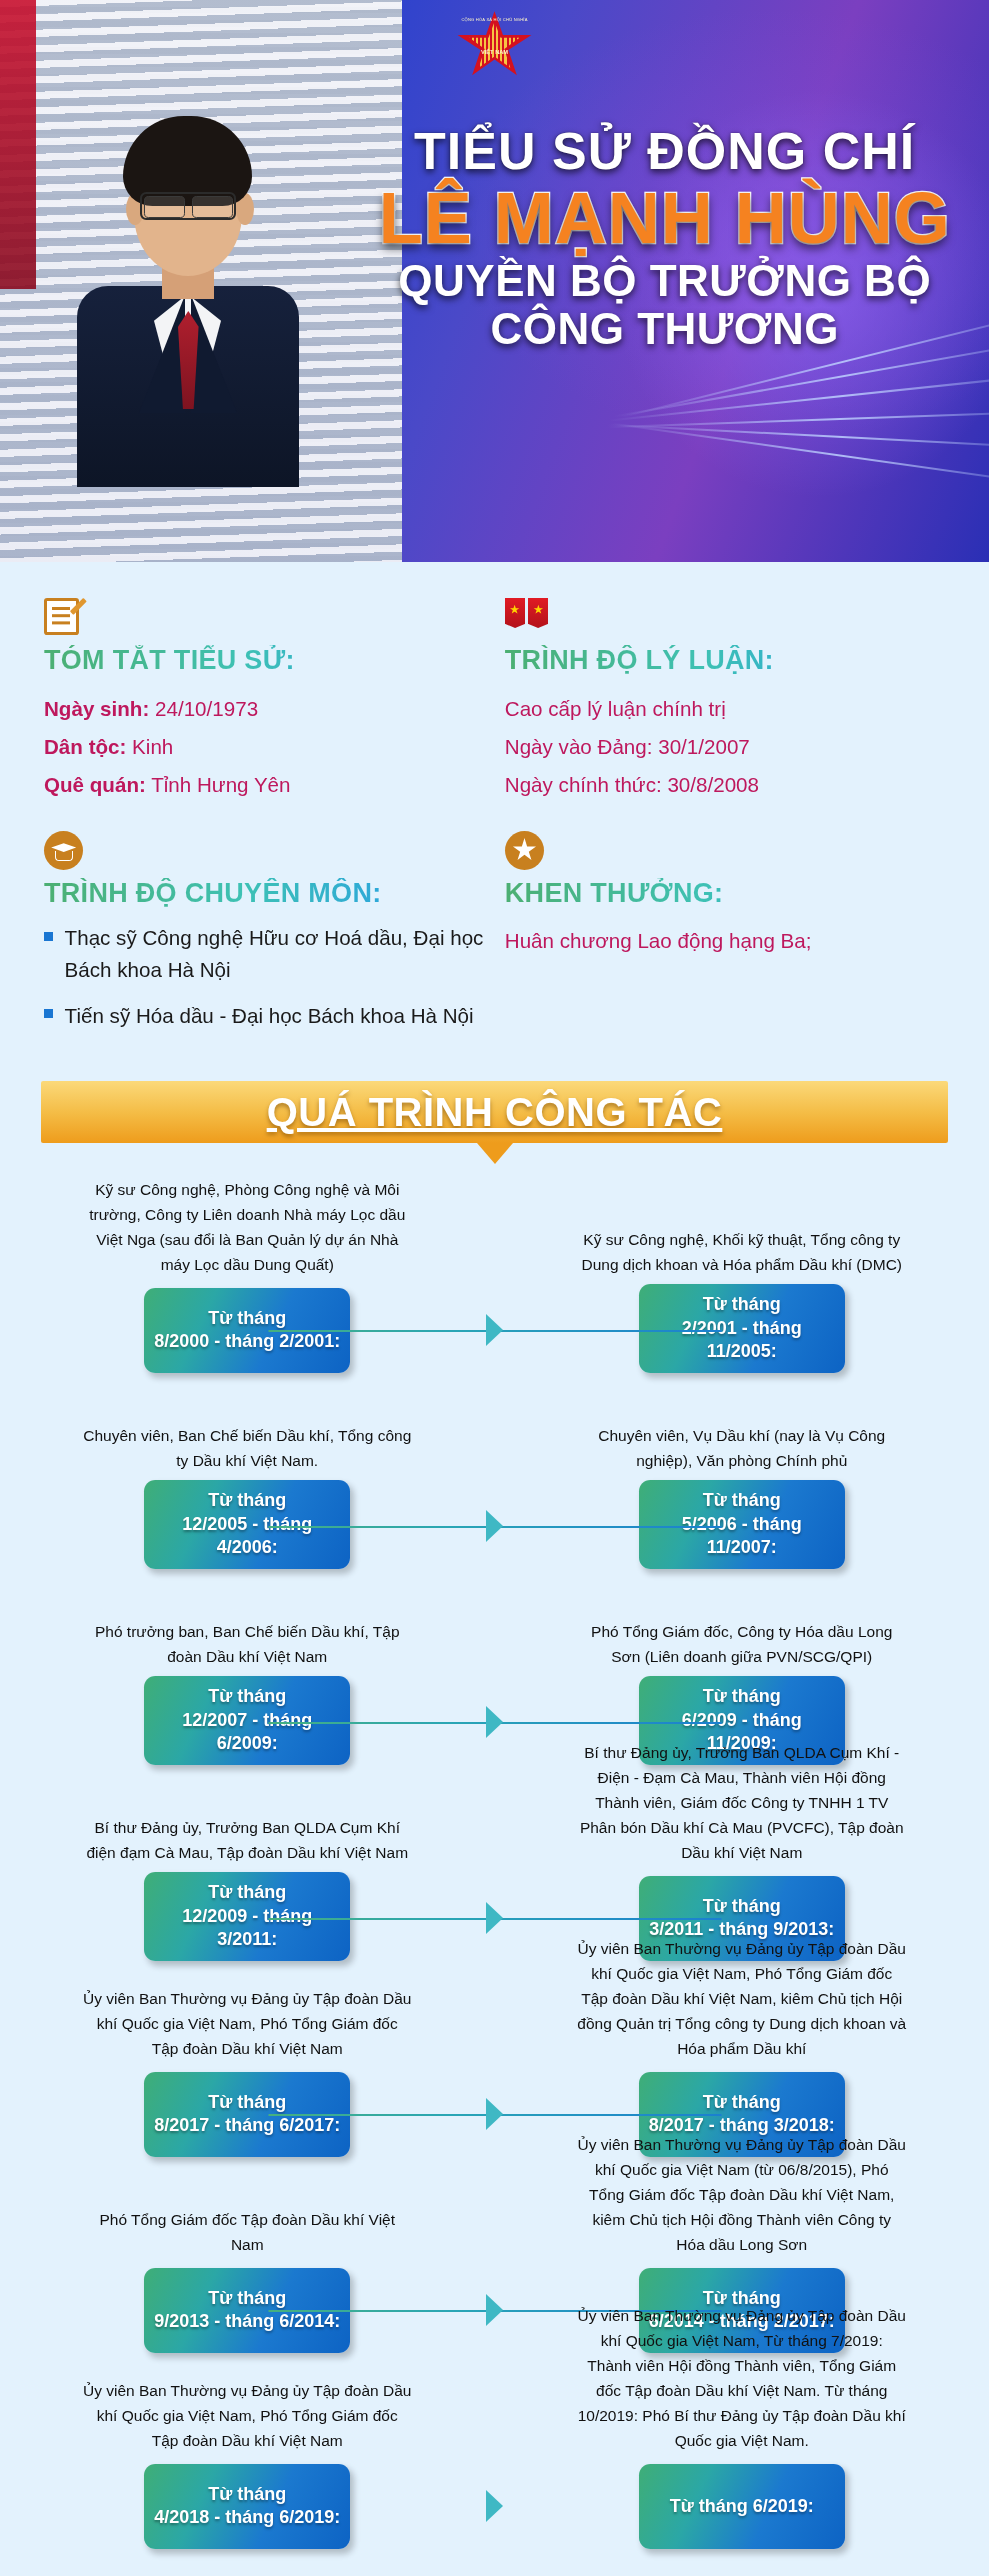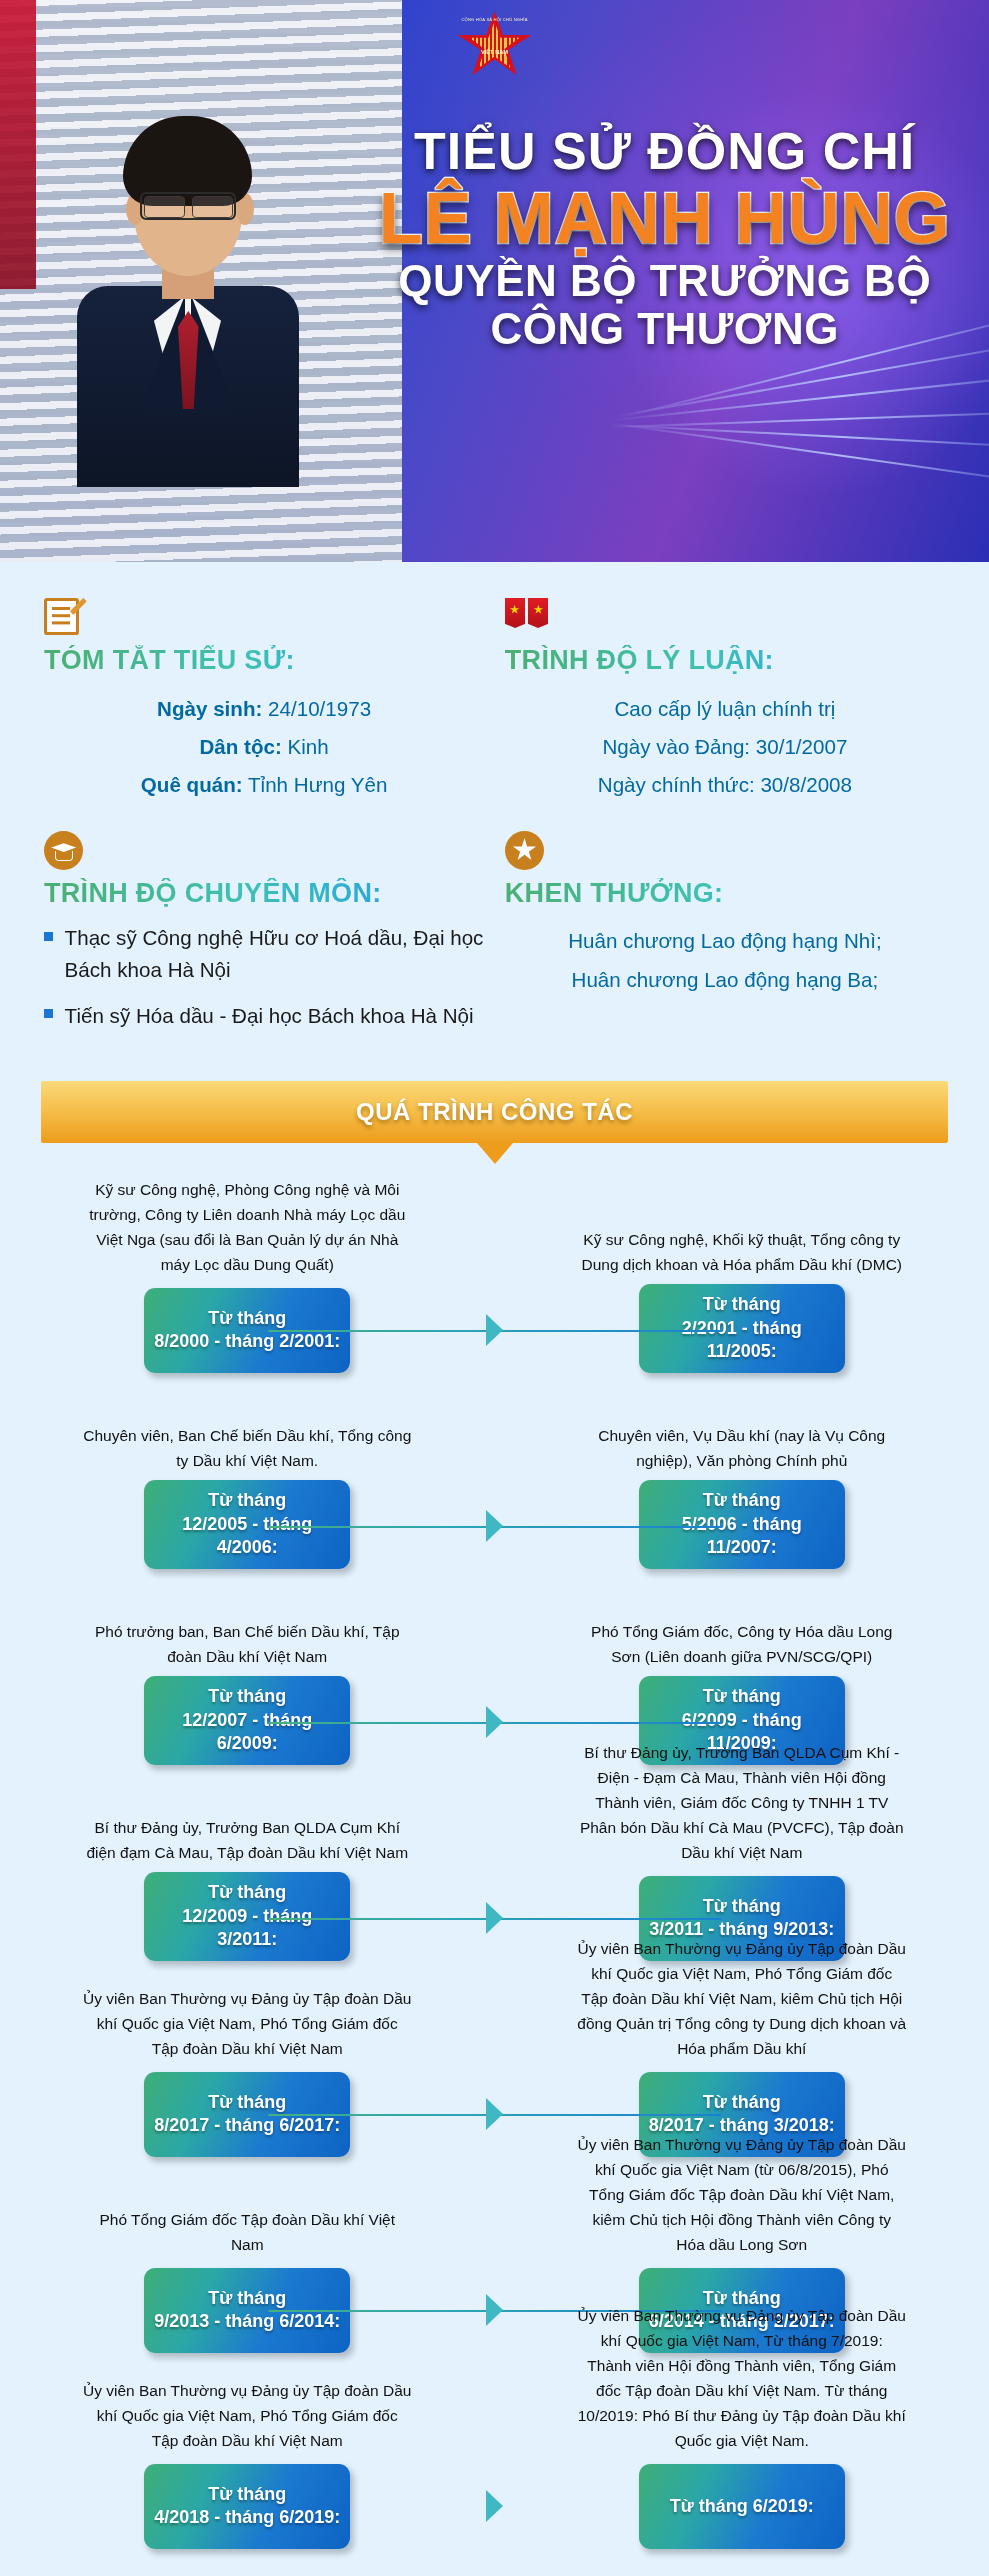--- a/index.html
+++ b/index.html
@@ -114,36 +114,37 @@
   .ic-cap:before{content:"";position:absolute;left:7.2px;top:12.4px;width:25px;height:8.8px;background:#fff;clip-path:polygon(50% 0,100% 48%,50% 100%,0 48%);}
   .ic-cap:after{content:"";position:absolute;left:11.3px;top:20.6px;width:15.5px;height:8.2px;border:1.5px solid #fff;border-top:none;border-radius:0 0 4.1px 4.1px;}
   .ic-star { width:39px;height:39px;border-radius:50%;background:#c8801f;position:relative; }
   .ic-star:before{content:"";position:absolute;left:7.7px;top:7.2px;width:24px;height:24px;background:#fff;clip-path:polygon(50% 0%,61% 35%,98% 35%,68% 57%,79% 91%,50% 70%,21% 91%,32% 57%,2% 35%,39% 35%);}
 
   .bio-h {
     font-size:27px; font-weight:bold; letter-spacing:0.3px; margin-bottom:13.4px;
     background:linear-gradient(90deg,#4caf72 0%,#3ec1b4 45%,#2196f3 100%);
     -webkit-background-clip:text; background-clip:text; color:transparent;
   }
-  .bio-line { font-size:20.6px; line-height:1.85; color:#0369a1;text-align:center; }
+  .bio-line { font-size:20.6px; line-height:1.85; color:#be185d; }
   .bio-line b { font-weight:bold; }
   .bio-ul { list-style:none; }
   .bio-ul li { position:relative; padding-left:20.6px; font-size:20.6px; line-height:1.55; margin-bottom:13.4px; }
   .bio-ul li:before { content:""; position:absolute; left:0; top:9.3px; width:8.8px; height:8.8px; background:#1976d2; }
 
   
   .banner-wrap { position:relative; margin:9.3px 41px 0 41px; }
   .banner {
     height:62px; border-radius:2.1px;
     background:linear-gradient(180deg,#fbd97a 0%,#f4bc45 52%,#ee9c1c 100%);
     display:flex; align-items:center; justify-content:center;
   }
   .banner span {
-    font-size:24px; font-weight:bold; color:#ffffff; letter-spacing:0.5px;
+    font-size:40px; font-weight:bold; color:#ffffff; letter-spacing:0.5px;
     text-shadow:0 2.6px 4.6px rgba(120,70,0,.55);
+    text-decoration:underline;
   }
   .banner-notch {
     position:absolute; left:50%; transform:translateX(-50%); bottom:-20.6px;
     width:0;height:0;border-left:18.5px solid transparent;border-right:18.5px solid transparent;
     border-top:21.6px solid #ee9c1c;
   }
 
   
   .timeline { position:relative; padding:44px 0 20.6px 0; }
   .tl-row { position:relative; display:grid; grid-template-columns:1fr 1fr; height:196px; }
@@ -273,21 +274,20 @@
           <li>Thạc sỹ Công nghệ Hữu cơ Hoá dầu, Đại học Bách khoa Hà Nội</li>
           <li>Tiến sỹ Hóa dầu - Đại học Bách khoa Hà Nội</li>
         </ul>
       </div>
 
       <div class="bio-block">
         <div class="bio-icon">
             <div class="ic-star"></div>
           </div>
         <div class="bio-h">KHEN THƯỞNG:</div>
-        <div class="bio-line">Huân chương Lao động hạng Nhì;</div>
         <div class="bio-line">Huân chương Lao động hạng Ba;</div>
       </div>
 
     </div>
   </div>
 
   <div class="banner-wrap">
     <div class="banner">
       <span>QUÁ TRÌNH CÔNG TÁC</span>
     </div>

